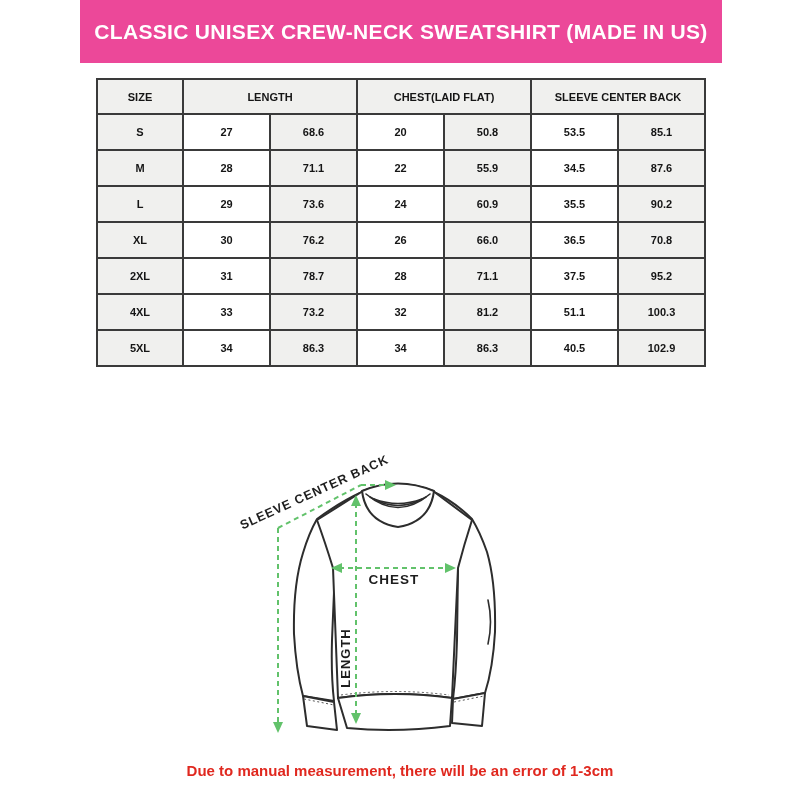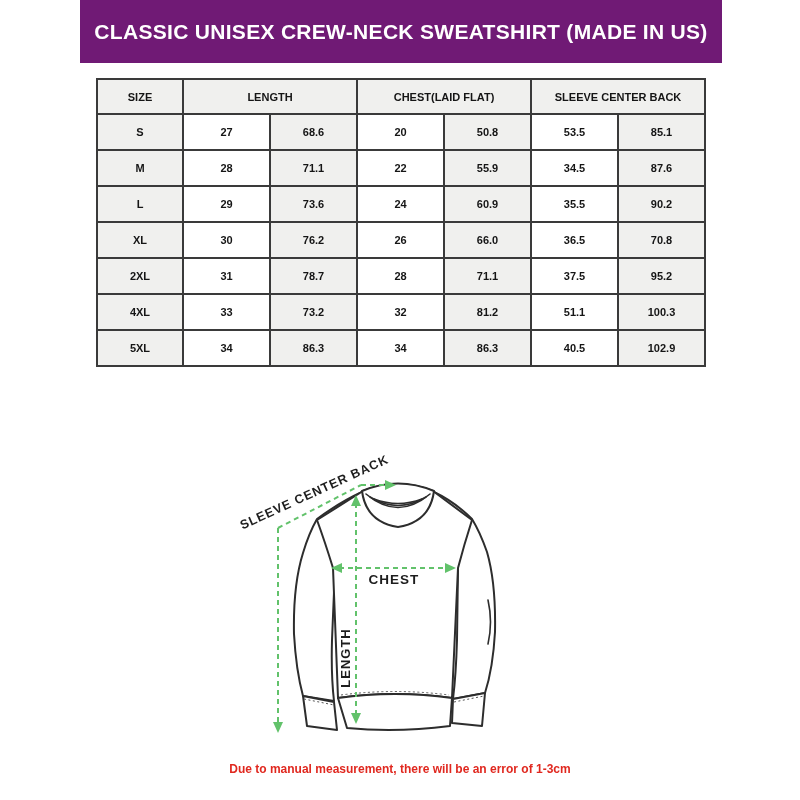--- a/index.html
+++ b/index.html
@@ -4,21 +4,21 @@
 <style>
   html,body{margin:0;padding:0;background:#ffffff;}
   body{
     width:800px;height:800px;position:relative;overflow:hidden;
     font-family:"Liberation Sans", sans-serif;
     -webkit-font-smoothing:antialiased;
   }
   
   .banner{
     position:absolute;left:80px;top:0;width:642px;height:63px;
-    background:#701a75;display:flex;align-items:center;justify-content:center;
+    background:#ec4899;display:flex;align-items:center;justify-content:center;
   }
   .banner h1{
     margin:0;color:#ffffff;font-size:21px;font-weight:bold;letter-spacing:.3px;
     white-space:nowrap;
   }
   
   .size-table-wrap{position:absolute;left:96px;top:78px;}
   table.size-table{
     border-collapse:collapse;table-layout:fixed;width:608px;
     font-size:11px;font-weight:bold;color:#151515;
@@ -35,21 +35,21 @@
   .diagram svg{display:block;width:100%;height:100%;}
   .garment{fill:#ffffff;stroke:#2d2d2d;stroke-width:2;stroke-linejoin:round;stroke-linecap:round;}
   .seam{fill:none;stroke:#2d2d2d;stroke-width:1.6;stroke-linecap:round;}
   .stitch{fill:none;stroke:#555;stroke-width:1;stroke-dasharray:2 2.5;}
   .measure{fill:none;stroke:#62c26b;stroke-width:2;stroke-dasharray:5 4;}
   .mhead{fill:#62c26b;stroke:none;}
   .mlabel{fill:#1d1d1d;font-family:"Liberation Sans",sans-serif;font-weight:bold;letter-spacing:1px;}
   
   .footnote{
     position:absolute;left:0;top:762px;width:800px;text-align:center;
-    font-size:12px;font-weight:bold;color:#e0281f;
+    font-size:15px;font-weight:bold;color:#e0281f;
   }
 </style>
 </head>
 <body>
 
 <div class="banner">
   <h1>CLASSIC UNISEX CREW-NECK SWEATSHIRT (MADE IN US)</h1>
 </div>
 
 <div class="size-table-wrap">

